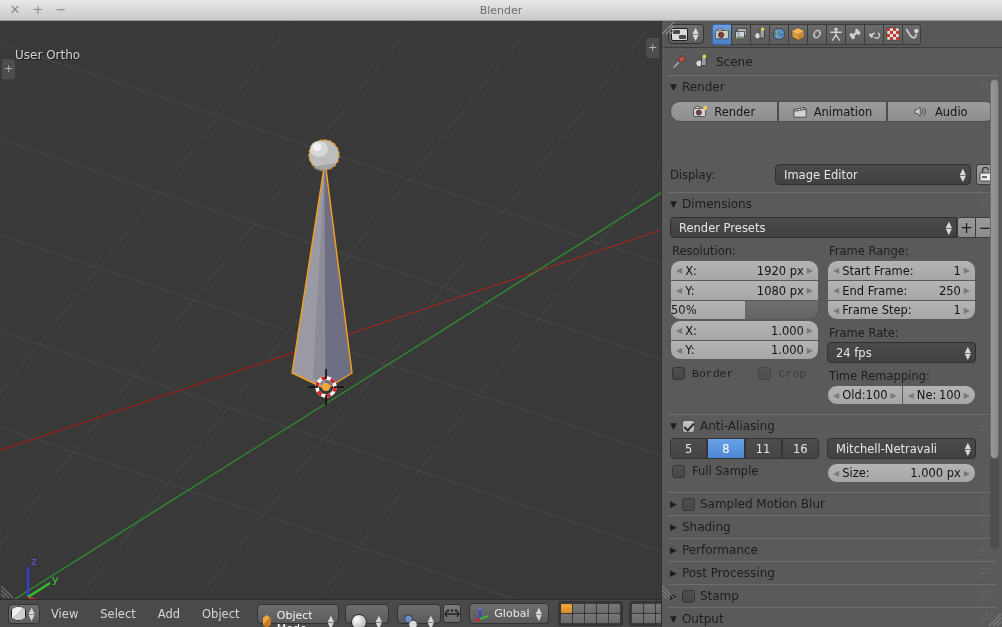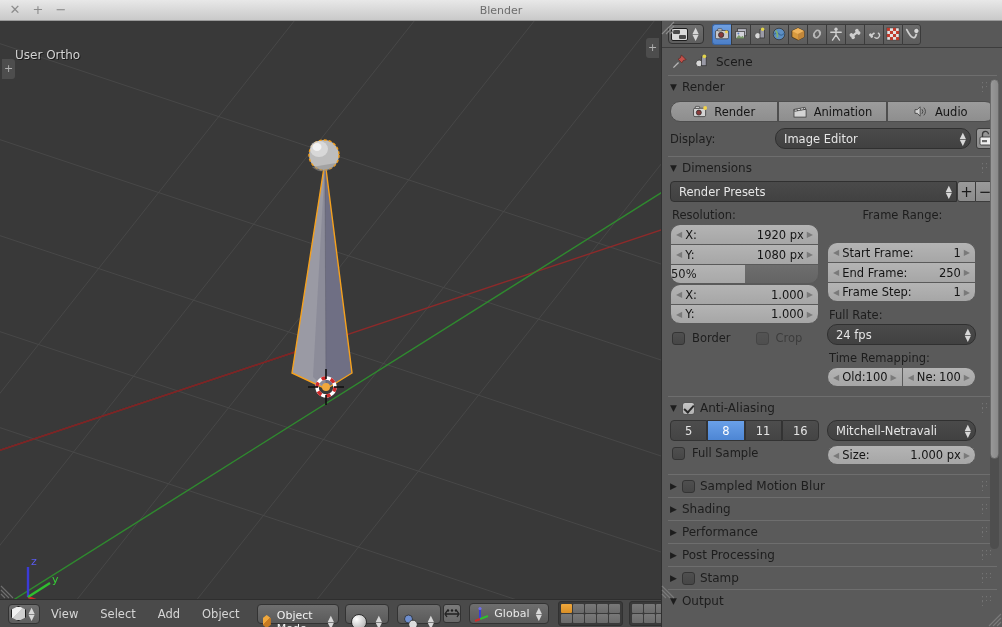--- a/index.html
+++ b/index.html
@@ -181,21 +181,21 @@
     gap:6px; background: linear-gradient(#9c9c9c,#8e8e8e);
     border:1px solid #4e4e4e; color:#151515; font-size:11.5px;
   }
   .btn3.l { border-radius:10px 0 0 10px; }
   .btn3.r { border-radius:0 10px 10px 0; }
 
   .lbl { color:#1d1d1d; font-size:11.5px; }
 
   .dropdown {
     background: linear-gradient(#4a4a4a,#414141);
-    border:1px solid #303030; border-radius:10px; height:21px;
+    border:1px solid #303030; border-radius:4px; height:21px;
     display:flex; align-items:center; padding:0 4px 0 8px;
     color:#e6e6e6; font-size:11.5px;
   }
   .dropdown .ddarrows { margin-left:auto; font-size:8px; line-height:7px;
     display:flex; flex-direction:column; color:#d8d8d8; }
 
   .numfield {
     background: linear-gradient(#b4b4b4,#a6a6a6);
     border:1px solid #5a5a5a; height:20px;
     display:flex; align-items:center; padding:0 5px;
@@ -586,21 +586,21 @@
       </div>
       <div class="btn3 r">
         <svg width="15" height="13" viewBox="0 0 16 14">
           <path d="M1 5 H3.5 L6.5 2 V12 L3.5 9 H1 Z" fill="#d4d4d4" stroke="#333" stroke-width="0.8"></path>
           <path d="M8.5 4.5 A4 4 0 0 1 8.5 9.5 M10.5 2.8 A6.5 6.5 0 0 1 10.5 11.2" stroke="#444" stroke-width="1" fill="none"></path>
         </svg>
         <span>Audio</span>
       </div>
     </div>
 
-    <div class="row" style="padding-top:4px;">
+    <div class="row" style="padding-top:4px;margin-top:36px;">
       <span class="lbl" style="width:100px;">Display:</span>
       <div class="dropdown" style="flex:1;">
         <span>Image Editor</span>
         <span class="ddarrows">
             <span>▲</span>
             <span>▼</span>
           </span>
       </div>
       <div class="lockico">
         <svg width="17" height="19" viewBox="0 0 17 19">
@@ -661,30 +661,30 @@
             <span class="arrR">▶</span>
           </div>
           <div class="numfield" style="border-radius:0 0 10px 10px;">
             <span class="arrL">◀</span>
             <span class="nm">Y:</span>
             <span class="nv">1.000</span>
             <span class="arrR">▶</span>
           </div>
         </div>
 
-        <div style="display:flex;align-items:center;gap:7px;padding:7px 0 0 2px;">
+        <div style="display:flex;align-items:center;gap:7px;padding:7px 0 0 2px;font-family:Liberation Mono, monospace;">
           <span class="chk"></span>
           <span class="lbl">Border</span>
           <span class="chk dim" style="margin-left:18px;"></span>
           <span class="lbl" style="opacity:.5;">Crop</span>
         </div>
       </div>
 
       <div class="colhalf">
-        <div class="lbl" style="padding:4px 0 20px 2px;text-align:center;">Frame Range:</div>
+        <div class="lbl" style="padding:4px 0 2px 2px;">Frame Range:</div>
         <div class="rounded-group">
           <div class="numfield" style="border-radius:10px 10px 0 0;">
             <span class="arrL">◀</span>
             <span class="nm">Start Frame:</span>
             <span class="nv">1</span>
             <span class="arrR">▶</span>
           </div>
           <div class="numfield">
             <span class="arrL">◀</span>
             <span class="nm">End Frame:</span>
@@ -692,21 +692,21 @@
             <span class="arrR">▶</span>
           </div>
           <div class="numfield" style="border-radius:0 0 10px 10px;">
             <span class="arrL">◀</span>
             <span class="nm">Frame Step:</span>
             <span class="nv">1</span>
             <span class="arrR">▶</span>
           </div>
         </div>
 
-        <div class="lbl" style="padding:6px 0 2px 2px;">Full Rate:</div>
+        <div class="lbl" style="padding:6px 0 2px 2px;">Frame Rate:</div>
         <div class="dropdown">
           <span>24 fps</span>
           <span class="ddarrows">
               <span>▲</span>
               <span>▼</span>
             </span>
         </div>
 
         <div class="lbl" style="padding:6px 0 2px 2px;">Time Remapping:</div>
         <div style="display:flex;">

